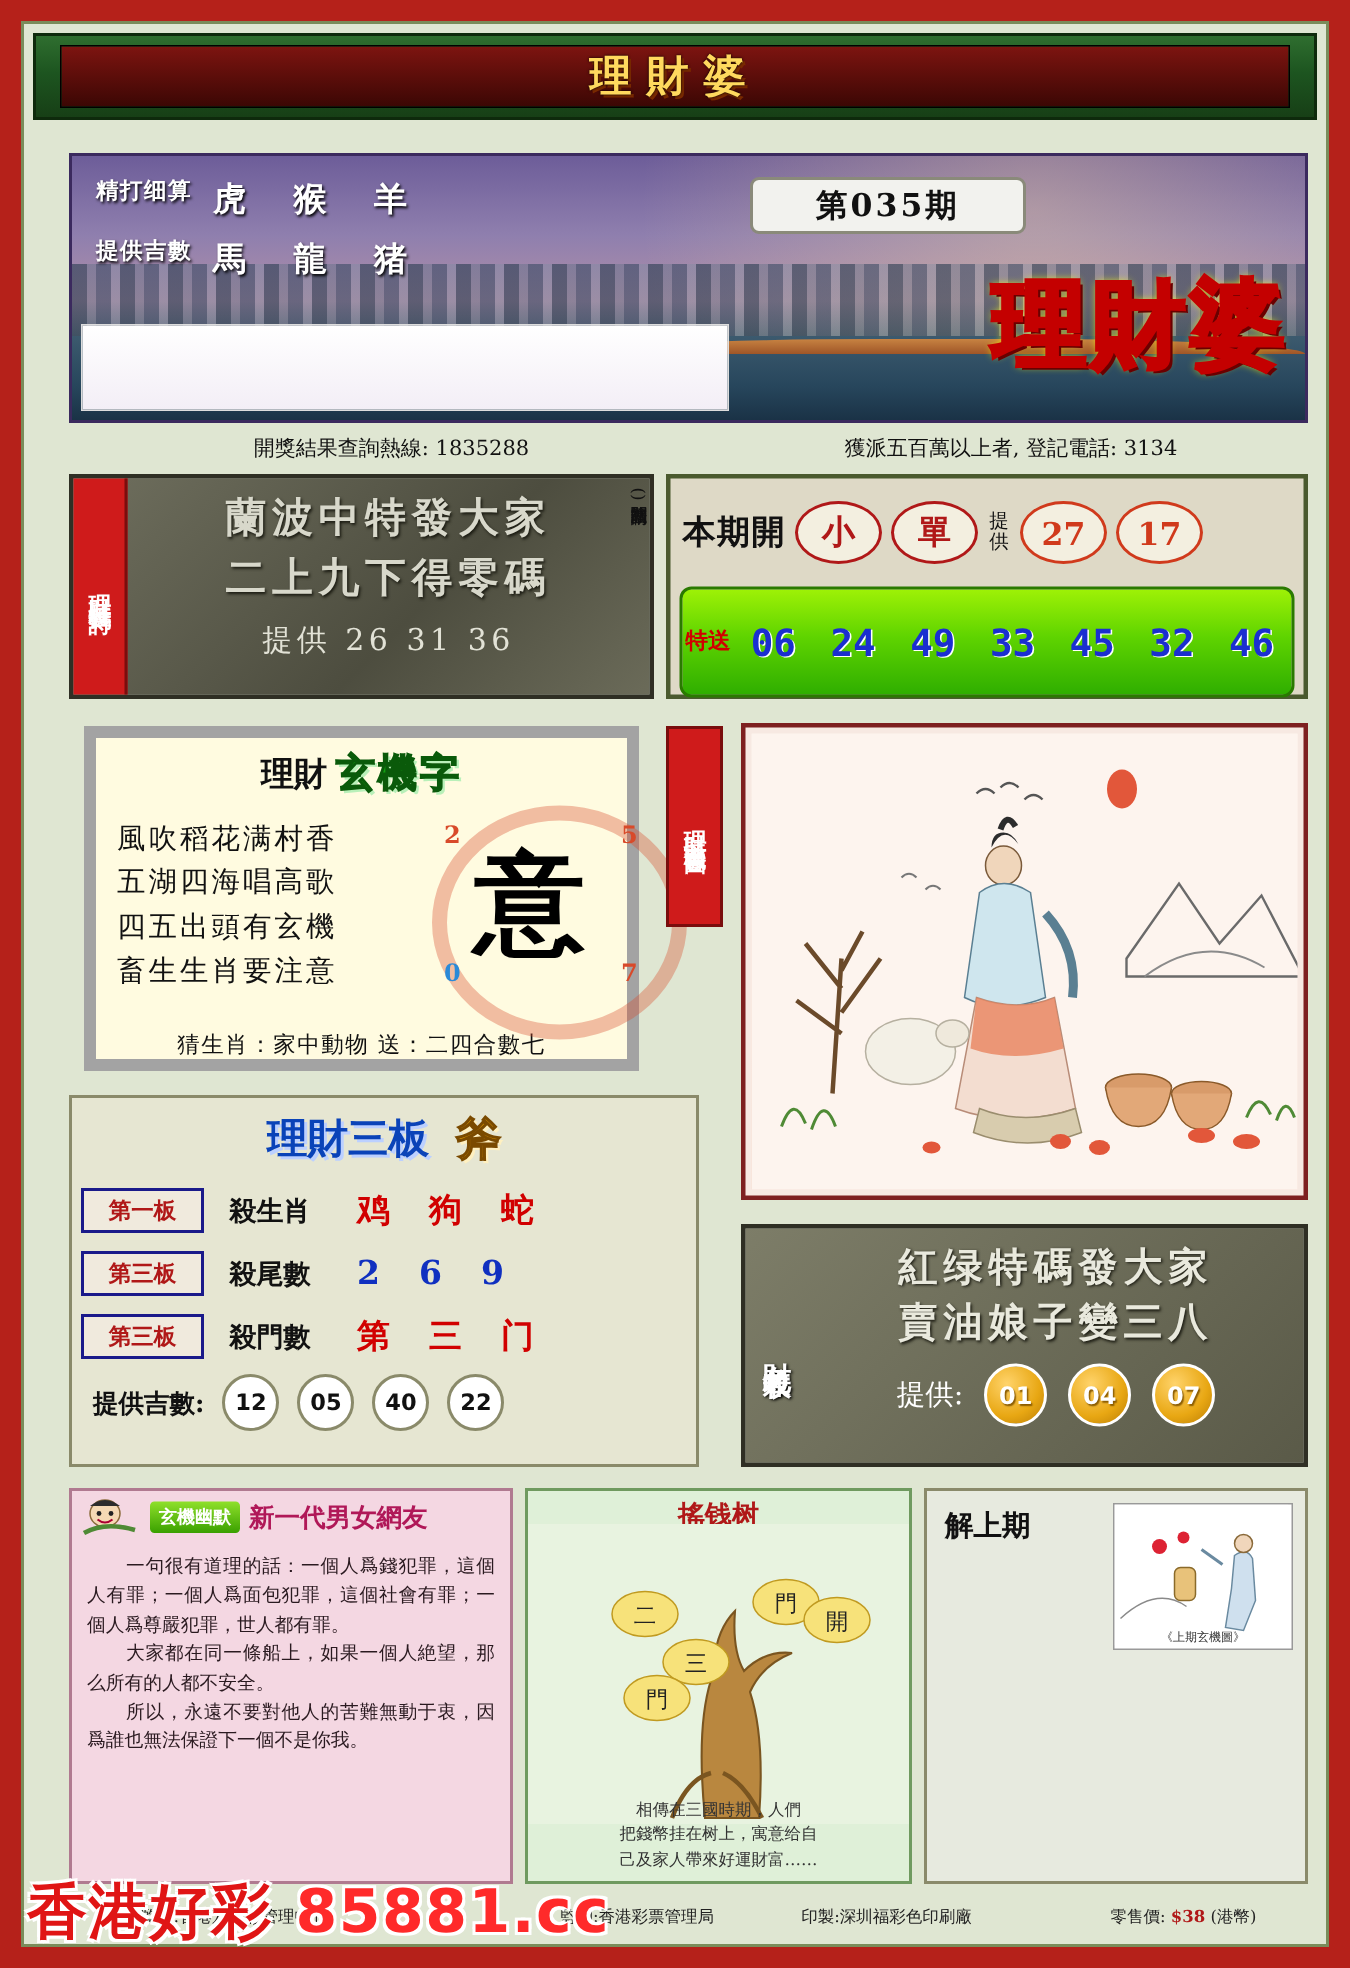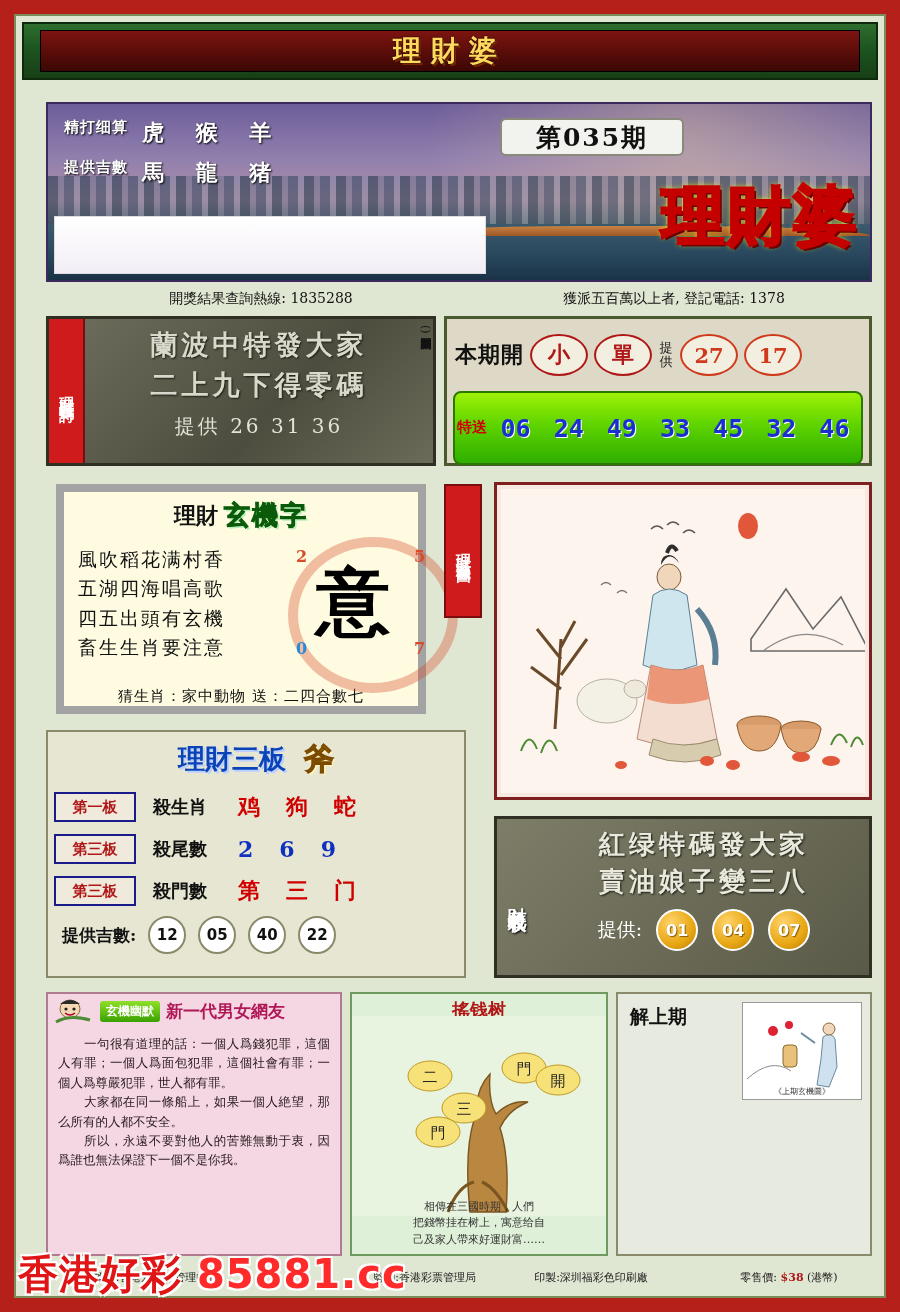--- a/index.html
+++ b/index.html
@@ -72,21 +72,21 @@
     text-shadow:1px 1px 2px #000;
   }
   .b-row{display:flex;align-items:flex-start;margin-bottom:10px;}
   .b-lbl{font-size:15px;font-weight:bold;letter-spacing:1px;margin-right:14px;color:#fff;}
   .b-zod{font-size:22px;font-weight:bold;letter-spacing:12px;color:#fff;}
   .issue{
     position:absolute;left:452px;top:14px;width:180px;height:34px;
     background:#f2f2ee;border:2px solid #8a8a7a;border-radius:6px;
     display:flex;align-items:center;justify-content:center;
     font-family:"DejaVu Serif","Liberation Serif",serif;
-    font-size:25px;font-weight:bold;color:#111;letter-spacing:2px;
+    font-size:21px;font-weight:bold;color:#111;letter-spacing:2px;
   }
   .bigbrand{
     position:absolute;right:10px;bottom:22px;
     font-family:"DejaVu Serif","Liberation Serif",serif;
     font-size:62px;font-weight:bold;letter-spacing:4px;
     color:#ffd400;
     -webkit-text-stroke:3px #c40000;
     text-shadow:3px 3px 0 #6a0000, 0 0 6px #ff0;
   }
   .whitebox{
@@ -403,21 +403,21 @@
         <span class="b-zod">馬 龍 猪</span>
       </div>
     </div>
 
     <div class="issue">第035期</div>
     <div class="bigbrand">理財婆</div>
   </div>
 
   <div class="hotline">
     <div class="a">開獎結果查詢熱線:  1835288</div>
-    <div class="b">獲派五百萬以上者,  登記電話:  1378</div>
+    <div class="b">獲派五百萬以上者,  登記電話:  3134</div>
   </div>
 
   <div class="panel poem">
     <div class="side">理財特碼詩</div>
     <div class="body">
       <div class="l1">蘭波中特發大家</div>
       <div class="l2">二上九下得零碼</div>
       <div class="give">
         <span>提供</span>
         <span>26  31  36</span>

